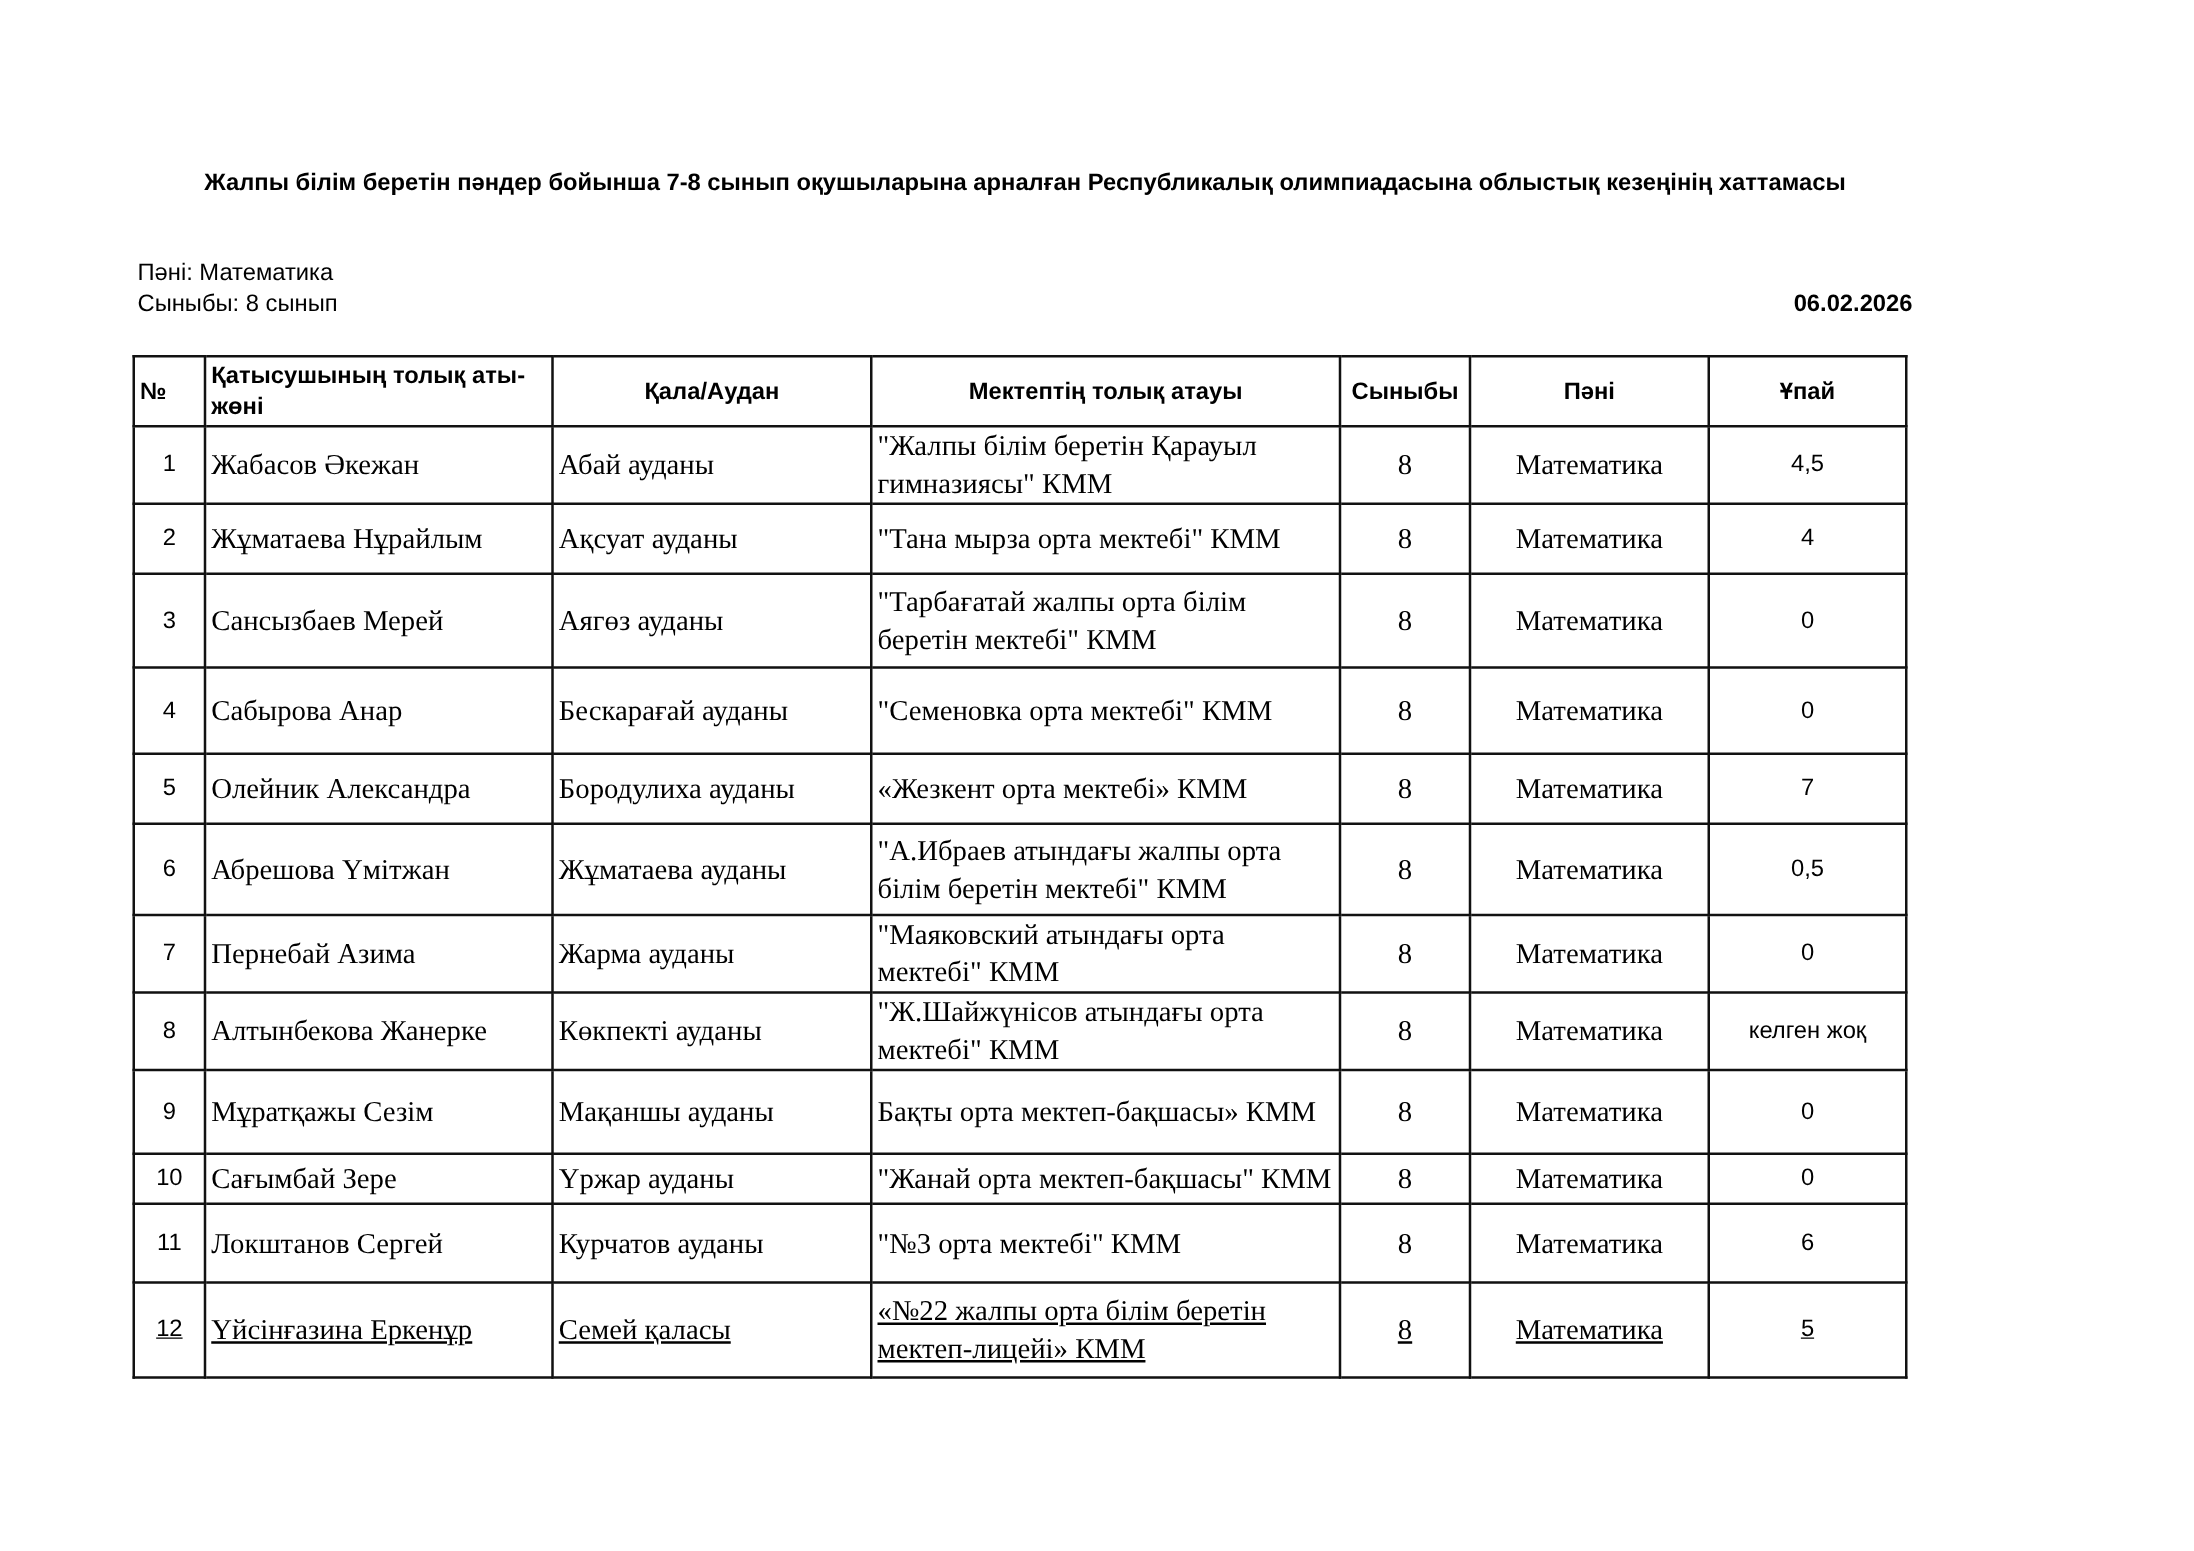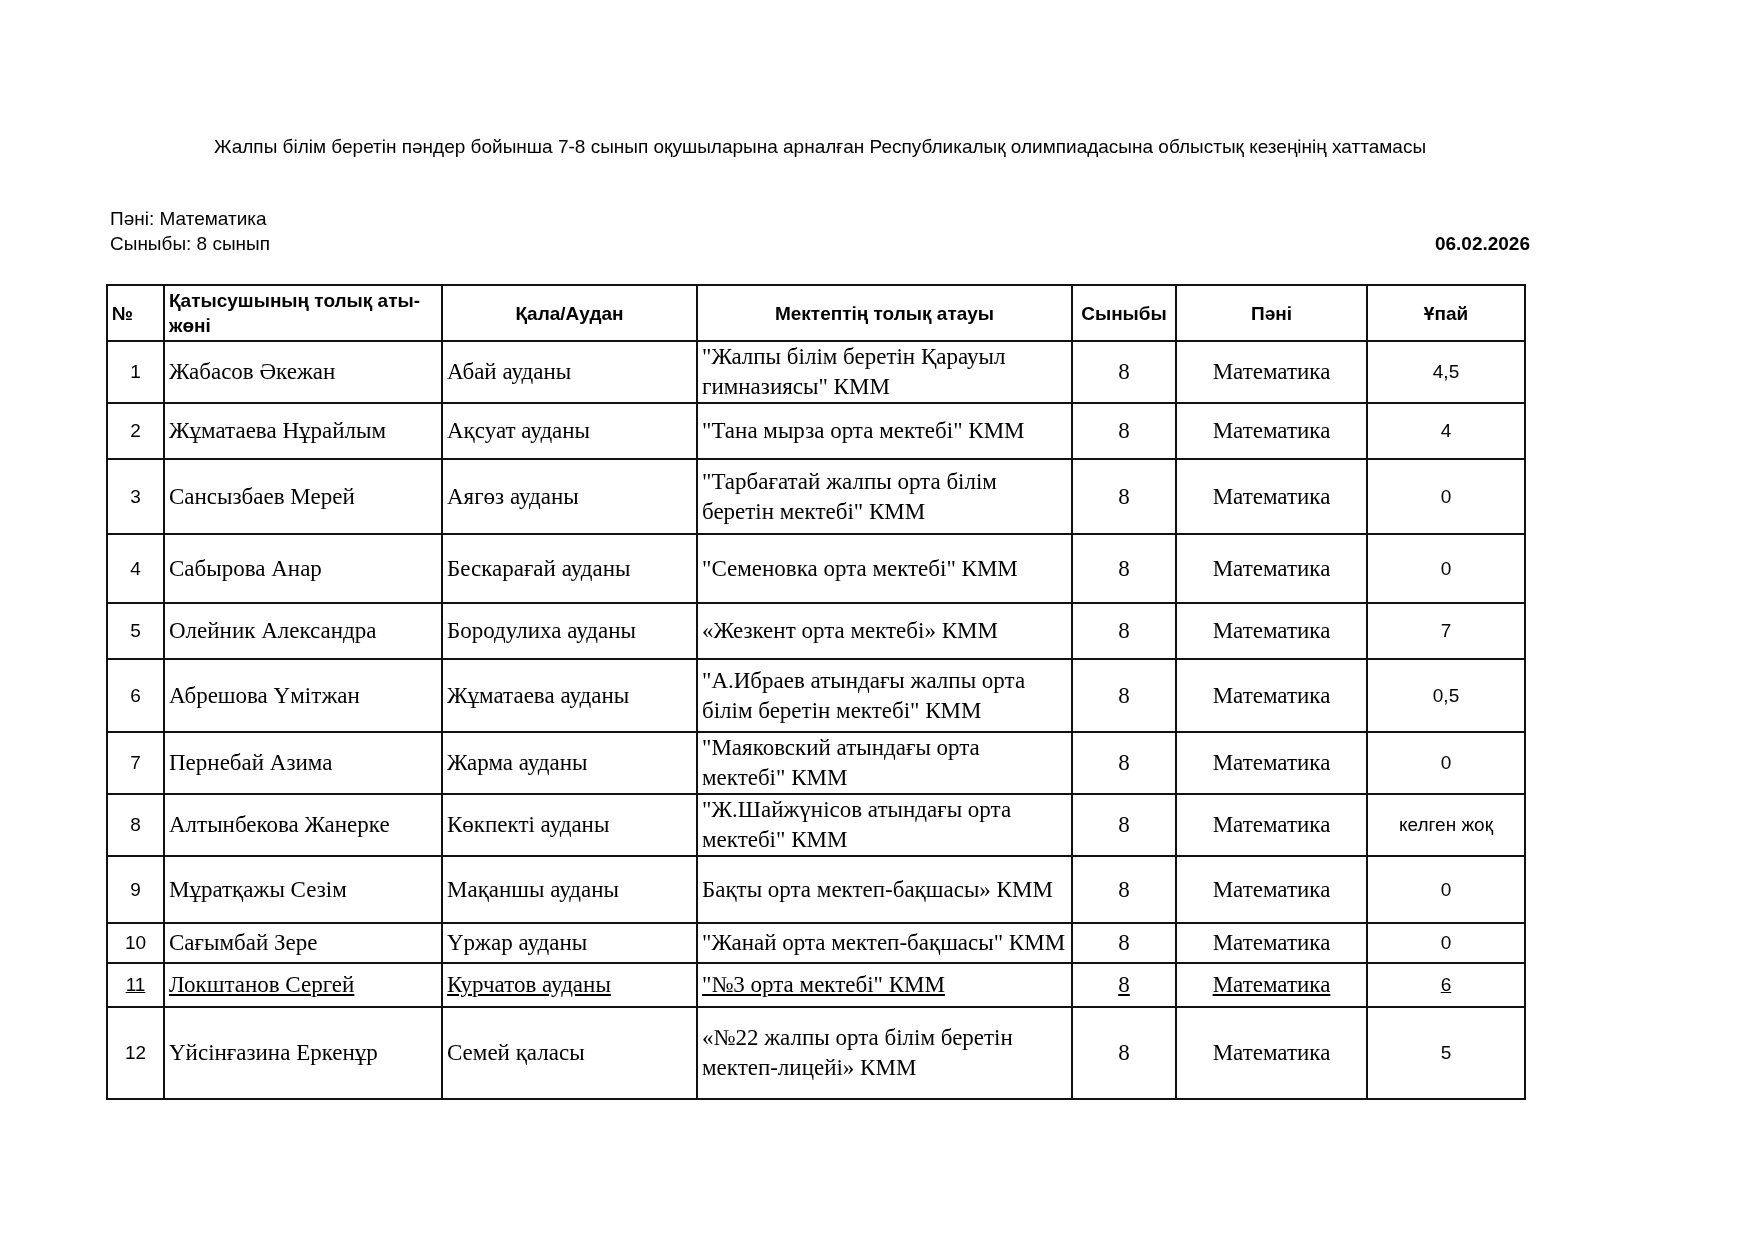--- a/index.html
+++ b/index.html
@@ -1,20 +1,20 @@
 <!DOCTYPE html>
 <html><head>
 <meta charset="utf-8">
 <style>
   html, body { margin: 0; padding: 0; background: #ffffff; }
   body { width: 1755px; height: 1241px; position: relative; overflow: hidden; color: #000; }
   .title {
     position: absolute; left: 120px; top: 127px; width: 1400px;
     text-align: center; font-family: "Liberation Sans", sans-serif;
-    font-weight: normal; font-size: 19px; line-height: 39px;
+    font-weight: bold; font-size: 19px; line-height: 39px;
   }
   .meta {
     position: absolute; left: 110px; font-family: "Liberation Sans", sans-serif;
     font-weight: normal; font-size: 19px; line-height: 26px;
   }
   .date {
     position: absolute; right: 225px; top: 231px; font-family: "Liberation Sans", sans-serif;
     font-weight: bold; font-size: 19px; line-height: 26px;
   }
   table.protocol {
@@ -154,30 +154,30 @@
       </tr>
       <tr style="height: 40px;">
         <td class="num">10</td>
         <td class="serif">Сағымбай Зере</td>
         <td class="serif">Үржар ауданы</td>
         <td class="serif school">"Жанай орта мектеп-бақшасы" КММ</td>
         <td class="serif center">8</td>
         <td class="serif center">Математика</td>
         <td class="score">0</td>
       </tr>
-      <tr style="height: 44px; text-decoration: underline;">
+      <tr style="height: 63px;">
         <td class="num">11</td>
         <td class="serif">Локштанов Сергей</td>
         <td class="serif">Курчатов ауданы</td>
         <td class="serif school">"№3 орта мектебі" КММ</td>
         <td class="serif center">8</td>
         <td class="serif center">Математика</td>
         <td class="score">6</td>
       </tr>
-      <tr style="height: 92px;">
+      <tr style="height: 76px; text-decoration: underline;">
         <td class="num">12</td>
         <td class="serif">Үйсінғазина Еркенұр</td>
         <td class="serif">Семей қаласы</td>
         <td class="serif school">«№22 жалпы орта білім беретін мектеп-лицейі» КММ</td>
         <td class="serif center">8</td>
         <td class="serif center">Математика</td>
         <td class="score">5</td>
       </tr>
     </tbody>
 </table>

